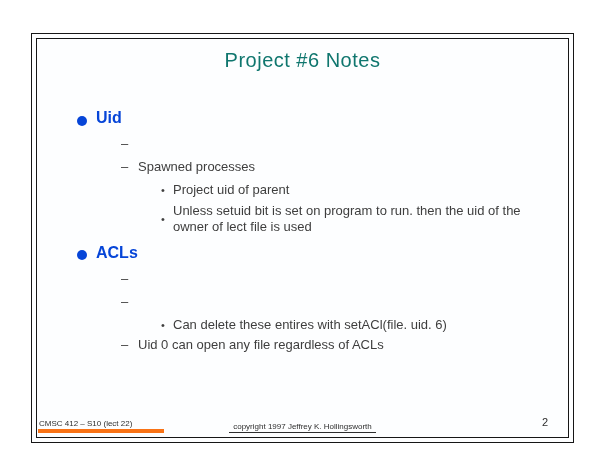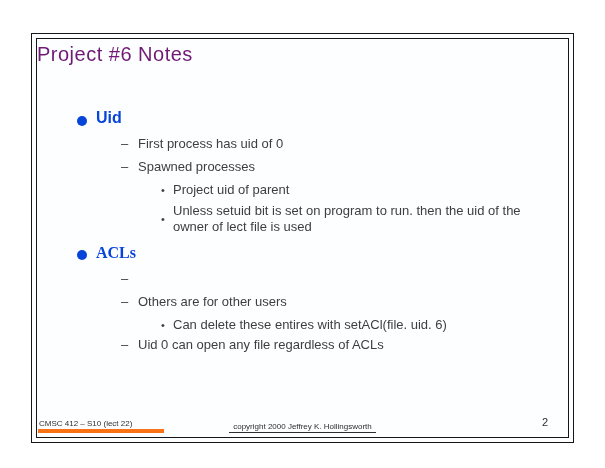--- a/index.html
+++ b/index.html
@@ -24,26 +24,26 @@
     background: #fdfeff;
   }
   .slide-inner {
     position: absolute;
     left: 4px; top: 4px; right: 4px; bottom: 4px;
     border: 1px solid var(--border);
   }
 
   .title {
     position: absolute;
-    top: 4px; left: 0; right: 0;
-    text-align: left;
+    top: 10px; left: 0; right: 0;
+    text-align: center;
     font-size: 20px;
     font-weight: 400;
     letter-spacing: 0.5px;
-    color: #701a75;
+    color: #0f766e;
   }
 
   .body { position: absolute; top: 69px; left: 0; right: 0; }
 
   .row { display: flex; align-items: center; }
 
   .l1 {
     padding-left: 40px;
     margin-bottom: 8px;
     font-size: 16px;
@@ -71,21 +71,21 @@
   .l3 {
     padding-left: 124px;
     margin-bottom: 4px;
     font-size: 13px;
     line-height: 16.5px;
     color: var(--body-text);
   }
   .l3 .dot { flex: 0 0 auto; width: 12px; font-size: 11px; }
   .l3 .text { max-width: 365px; }
 
-  .section-2 { margin-top: 7px; font-family: Liberation Serif, serif; }
+  .section-2 { margin-top: 7px; }
 
   .footer-left {
     position: absolute;
     left: 1px; bottom: 4px;
     font-size: 8px;
     color: #2e2e2e;
     border-bottom: 4px solid #f97316;
     padding: 0 32px 1px 1px;
     text-align: right;
   }
@@ -119,21 +119,20 @@
 
       <div class="body">
 
         <div class="row l1">
           <span class="disc"></span>
           <span>Uid</span>
         </div>
 
         <div class="row l2">
           <span class="dash">–</span>
-          <span class="text">First process has uid of 0</span>
         </div>
 
         <div class="row l2">
           <span class="dash">–</span>
           <span class="text">Spawned processes</span>
         </div>
 
         <div class="row l3">
           <span class="dot">•</span>
           <span class="text">Project uid of parent</span>
@@ -148,36 +147,35 @@
           <span class="disc"></span>
           <span>ACLs</span>
         </div>
 
         <div class="row l2">
           <span class="dash">–</span>
         </div>
 
         <div class="row l2">
           <span class="dash">–</span>
-          <span class="text">Others are for other users</span>
         </div>
 
         <div class="row l3">
           <span class="dot">•</span>
           <span class="text">Can delete these entires with setACl(file. uid. 6)</span>
         </div>
 
         <div class="row l2">
           <span class="dash">–</span>
           <span class="text">Uid 0 can open any file regardless of ACLs</span>
         </div>
 
       </div>
 
       <div class="footer-left">CMSC 412 – S10 (lect 22)</div>
       <div class="footer-center">
-        <span>copyright 2000 Jeffrey K. Hollingsworth</span>
+        <span>copyright 1997 Jeffrey K. Hollingsworth</span>
       </div>
       <div class="page-number">2</div>
 
     </div>
   </div>
 </div>
 
 </body></html>

